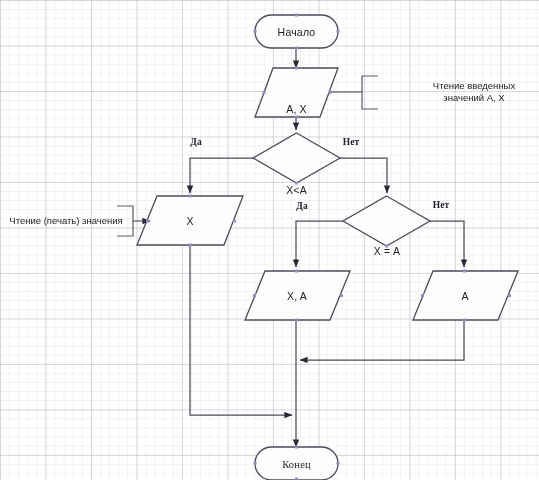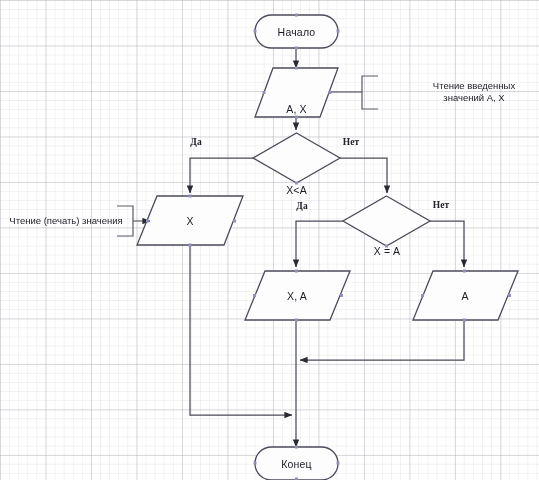--- a/index.html
+++ b/index.html
@@ -147,21 +147,21 @@
     </g>
   </svg>
 
   <div class="shape-label" style="left:296.5px; top:31.5px;">Начало</div>
   <div class="shape-label" style="left:296.5px; top:109px;">А, X</div>
   <div class="shape-label" style="left:296.5px; top:158px;margin-top:32px;">X&lt;A</div>
   <div class="shape-label" style="left:190px; top:221px;">X</div>
   <div class="shape-label" style="left:387px; top:221px;margin-top:30px;">X = A</div>
   <div class="shape-label" style="left:297px; top:295.5px;">X, A</div>
   <div class="shape-label" style="left:465px; top:295.5px;">A</div>
-  <div class="shape-label" style="left:296.5px; top:463.5px;">Конец</div>
+  <div class="shape-label" style="left:296.5px; top:463.5px;font-family:Liberation Serif, serif;">Конец</div>
 
   <div class="edge-label" style="left:196px; top:142px;">Да</div>
   <div class="edge-label" style="left:351px; top:142px;">Нет</div>
   <div class="edge-label" style="left:302px; top:206px;">Да</div>
   <div class="edge-label" style="left:441px; top:205px;">Нет</div>
 
   <div class="note-label" style="left:455px; top:92px;margin-left:19px;">
     <div>Чтение введенных</div>
     <div>значений А, X</div>
   </div>

